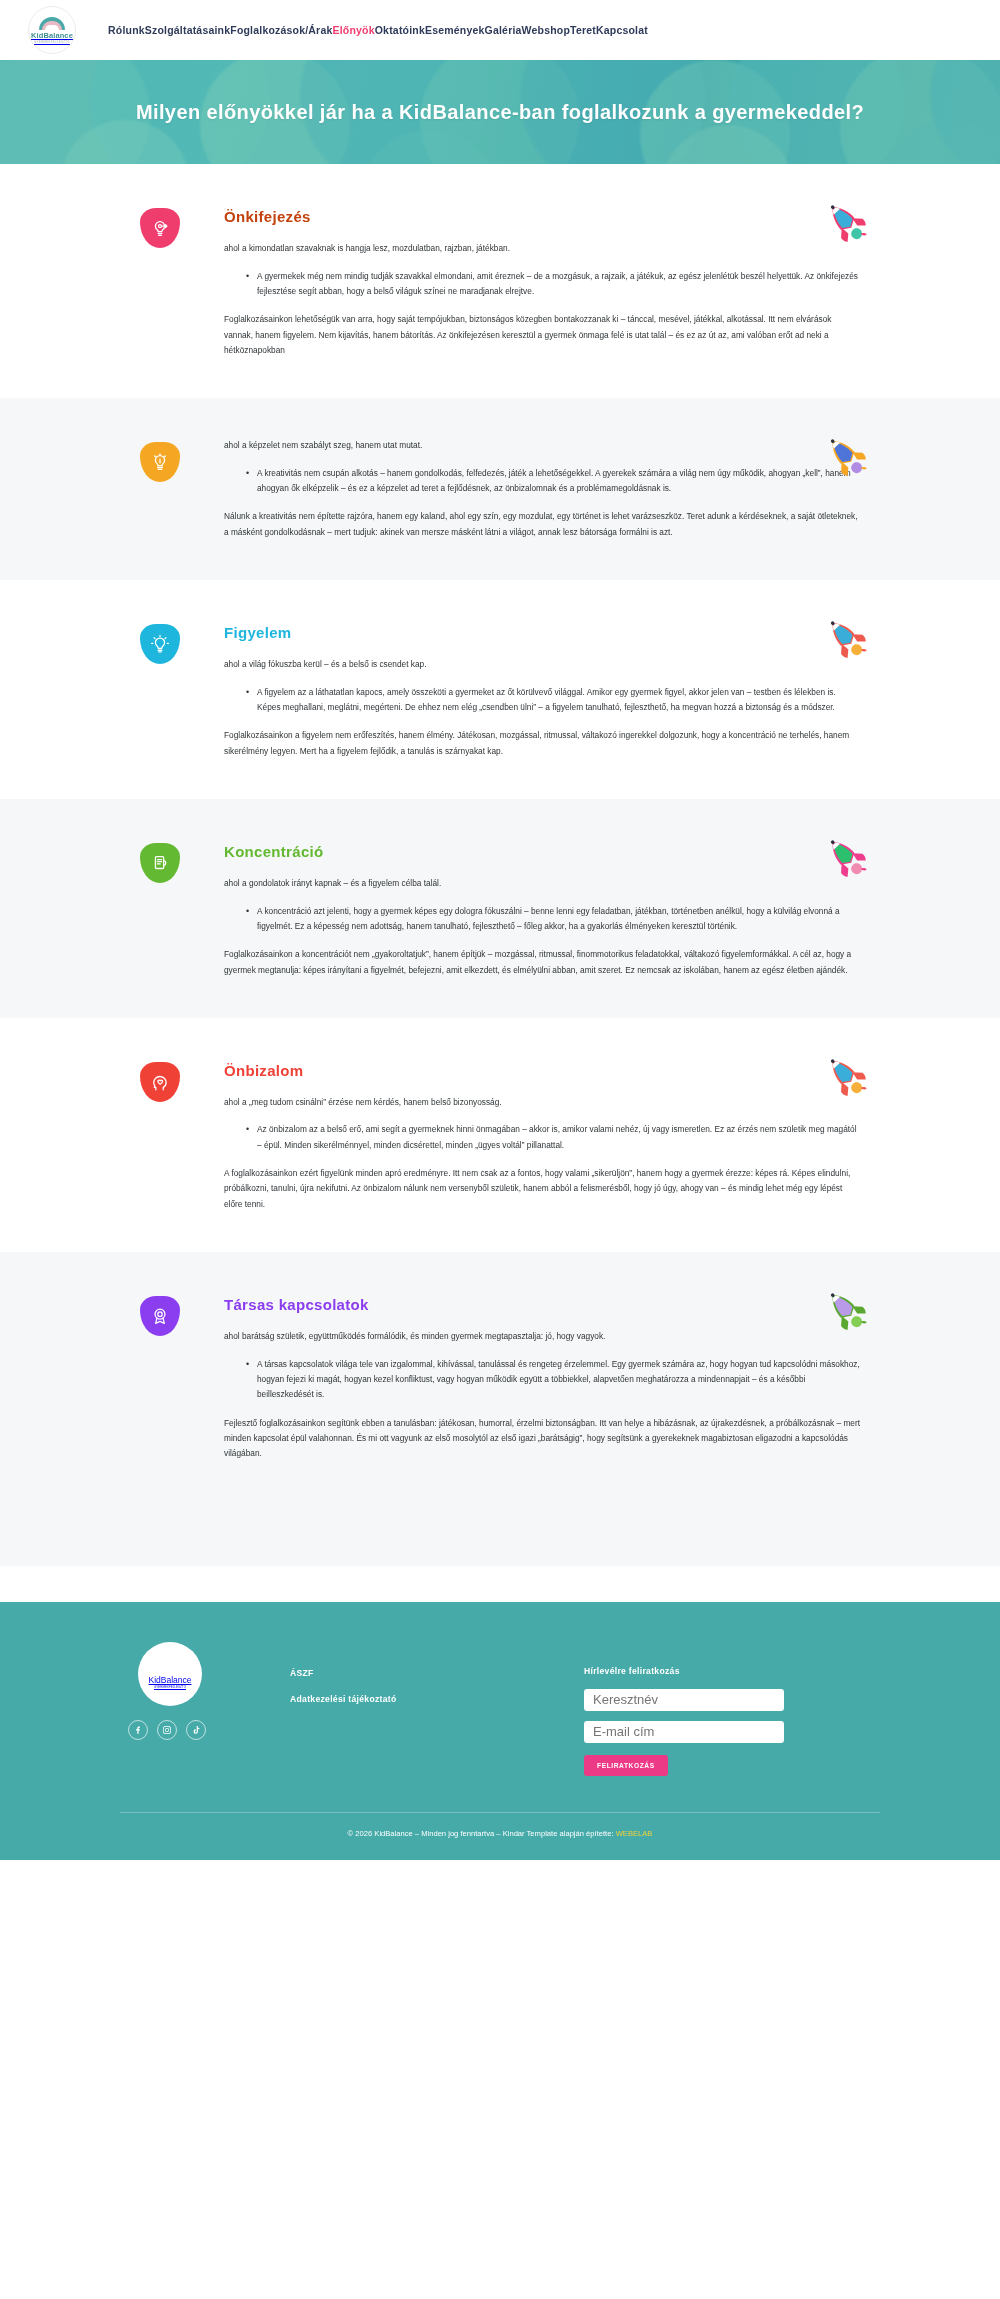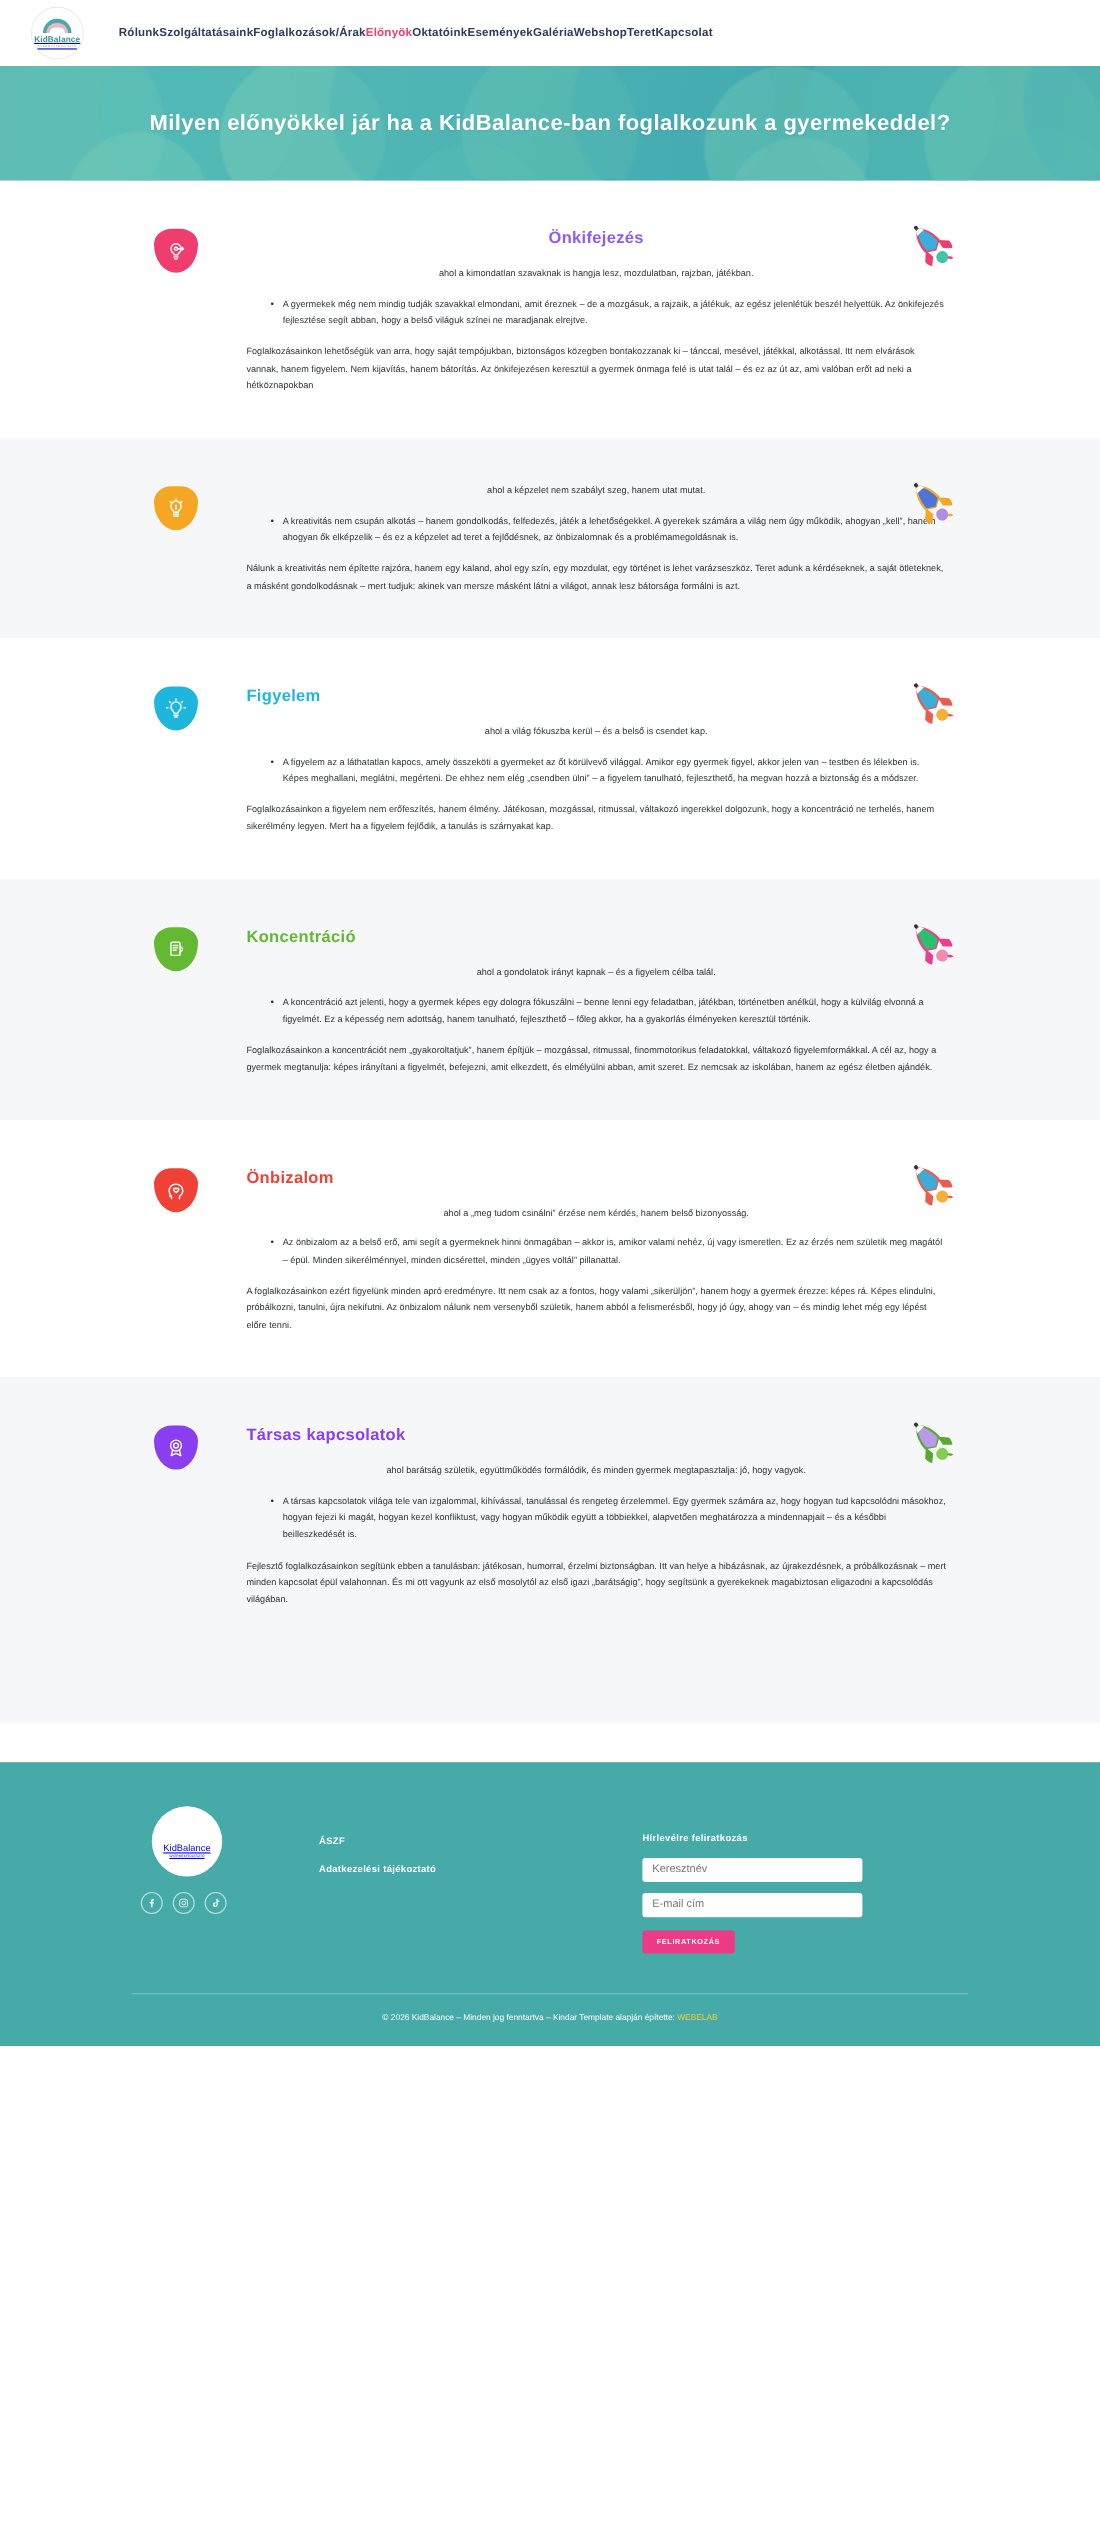--- a/index.html
+++ b/index.html
@@ -100,21 +100,21 @@
     display: flex; align-items: center; justify-content: center;
     margin-top: 4px;
   }
   .icon-badge svg { width: 22px; height: 22px; }
   .adv-body { margin-left: 44px; flex: 1; padding-right: 0; }
   .adv-title {
     font-size: 15px; font-weight: 700; letter-spacing: .3px;
     margin-bottom: 16px; margin-top: 4px;
   }
   .adv-lead {
-    font-size: 8.3px; color: #2f3437; line-height: 1.75; margin-bottom: 13px; text-align: center;
+    font-size: 8.3px; color: #2f3437; line-height: 1.75; margin-bottom: 13px;
   }
   .adv-list { list-style: none; margin: 0 0 13px 22px; }
   .adv-list li {
     font-size: 8.3px; color: #2f3437; line-height: 1.85;
     position: relative; padding-left: 11px;
   }
   .adv-list li::before {
     content: "•"; position: absolute; left: 0; top: -1px; font-size: 9px; color: #2f3437;
   }
   .adv-para { font-size: 8.3px; color: #2f3437; line-height: 1.85; }
@@ -160,21 +160,21 @@
     text-decoration: none; margin-bottom: 16px; letter-spacing: .3px;
   }
   .footer-news { flex: 1; padding-top: 24px; margin-left: 44px; }
   .news-title {
     color: #ffffff; font-size: 8.6px; font-weight: 700; margin-bottom: 13px; letter-spacing: .3px;
   }
   .news-input {
     display: block; width: 200px; height: 22px;
     background: #ffffff; border: none; border-radius: 3px;
     margin-bottom: 10px; padding: 2px 9px;
-    font-size: 10px; color: #9aa2a8;
+    font-size: 13px; color: #9aa2a8;
     font-family: "Liberation Sans", sans-serif;
   }
   .news-submit {
     background: #ec3a87; color: #ffffff;
     border: none; border-radius: 3px;
     font-size: 6.6px; font-weight: 700; letter-spacing: .6px;
     padding: 7px 13px; cursor: pointer;
     font-family: "Liberation Sans", sans-serif;
     margin-top: 2px;
   }
@@ -240,21 +240,21 @@
       <div class="adv-inner">
         <div class="icon-badge" style="background: rgb(239, 61, 110);">
           <svg viewBox="0 0 24 24">
             <path stroke="#ffffff" fill="none" stroke-width="1.4" stroke-linecap="round" stroke-linejoin="round" d="M9 14a5 5 0 1 1 6 0c-.7.6-1 1.3-1 2H10c0-.7-.3-1.4-1-2z"></path>
             <path stroke="#ffffff" fill="none" stroke-width="1.4" stroke-linecap="round" stroke-linejoin="round" d="M10 18h4M10.5 20h3"></path>
             <circle stroke="#ffffff" fill="none" stroke-width="1.4" stroke-linecap="round" stroke-linejoin="round" cx="12" cy="10" r="1.6"></circle>
             <path stroke="#ffffff" fill="none" stroke-width="1.4" stroke-linecap="round" stroke-linejoin="round" d="M14.5 10h4M18 8.5l1.5 1.5L18 11.5"></path>
           </svg>
         </div>
         <div class="adv-body">
-          <h2 class="adv-title" style="color: #8b5cf6; text-align: center;">Önkifejezés</h2>
+          <h2 class="adv-title" style="color: #c2410c;">Önkifejezés</h2>
           <p class="adv-lead">ahol a kimondatlan szavaknak is hangja lesz, mozdulatban, rajzban, játékban.</p>
           <ul class="adv-list">
             <li>A gyermekek még nem mindig tudják szavakkal elmondani, amit éreznek – de a mozgásuk, a rajzaik, a játékuk, az egész jelenlétük beszél helyettük. Az önkifejezés fejlesztése segít abban, hogy a belső világuk színei ne maradjanak elrejtve.</li>
           </ul>
           <p class="adv-para">Foglalkozásainkon lehetőségük van arra, hogy saját tempójukban, biztonságos közegben bontakozzanak ki – tánccal, mesével, játékkal, alkotással. Itt nem elvárások vannak, hanem figyelem. Nem kijavítás, hanem bátorítás. Az önkifejezésen keresztül a gyermek önmaga felé is utat talál – és ez az út az, ami valóban erőt ad neki a hétköznapokban</p>
         </div>
         <div class="rocket"><svg viewBox="0 0 60 60">
     <g transform="rotate(-42 30 30)">
       <path fill="#ef3d6e" d="M30 6c7 7 10 16 10 25l-10 6-10-6c0-9 3-18 10-25z"></path>
       <path fill="#3aaed8" d="M30 8c5 6 7.6 14 7.6 22.6L30 35.6l-7.6-5c0-8.6 2.6-16.6 7.6-22.6z"></path>

